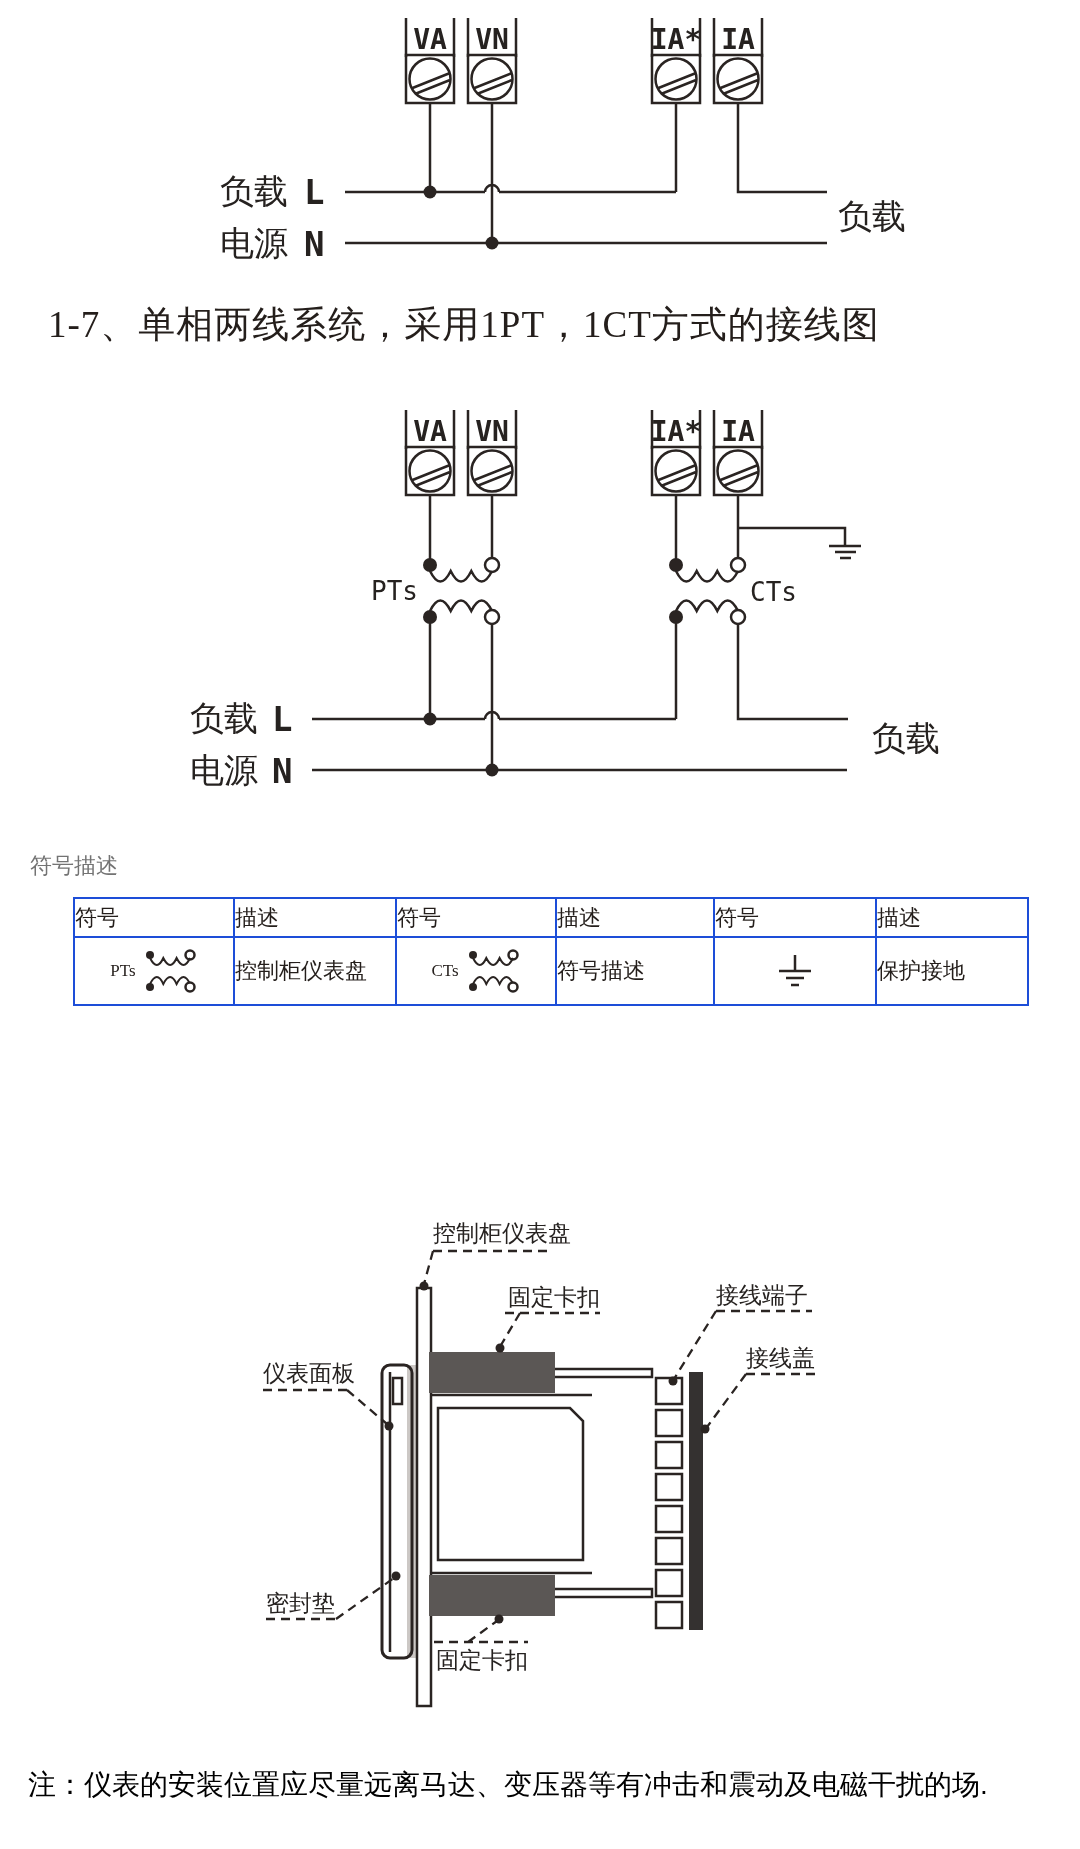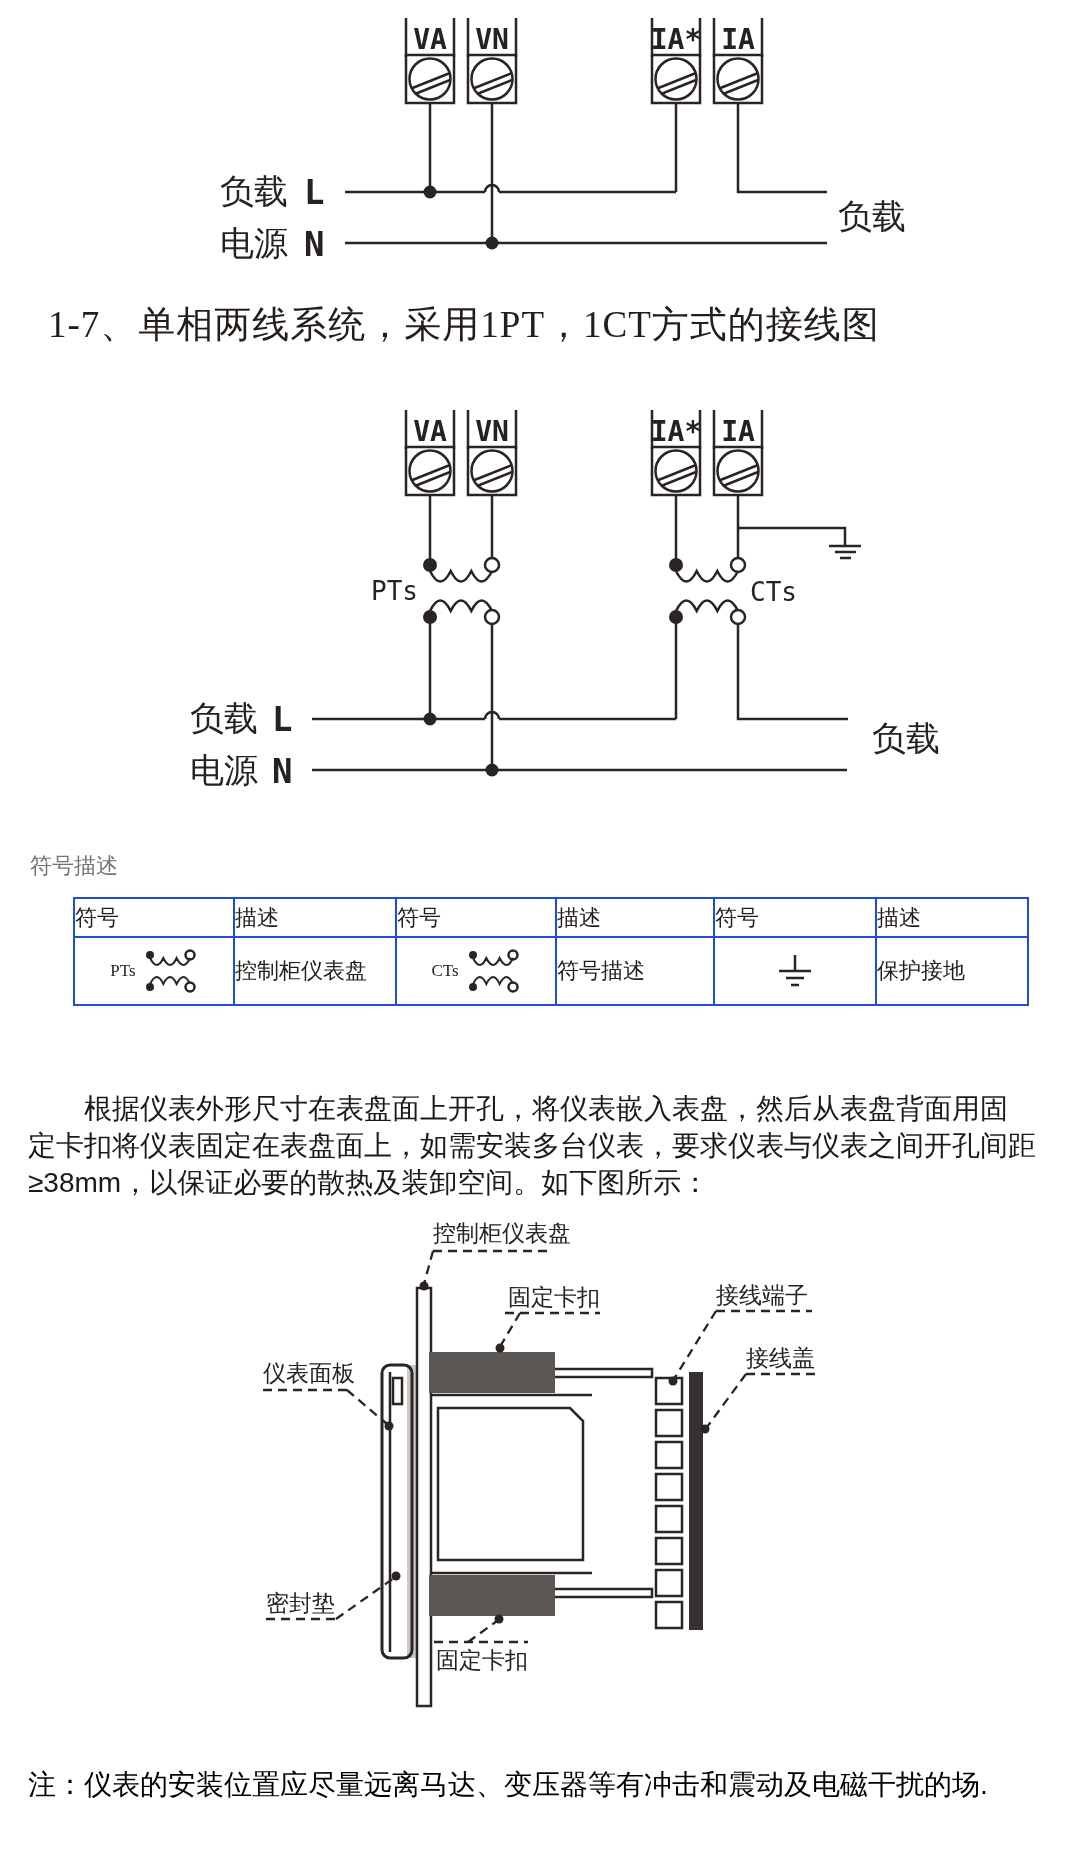--- a/index.html
+++ b/index.html
@@ -280,21 +280,16 @@
         <svg width="40" height="40" viewBox="0 0 40 40">
           <path d="M20,4 V20 M4,20 H36 M11,27 H29 M16,34 H24" fill="none" stroke="#2a2422" stroke-width="2.5"></path>
         </svg>
       </div>
     </td>
     <td>保护接地</td>
   </tr>
 </tbody>
     </table>
 
-<div class="para">
-  <div class="indent">根据仪表外形尺寸在表盘面上开孔，将仪表嵌入表盘，然后从表盘背面用固</div>
-  <div>定卡扣将仪表固定在表盘面上，如需安装多台仪表，要求仪表与仪表之间开孔间距</div>
-  <div>≥38mm，以保证必要的散热及装卸空间。如下图所示：</div>
+
+<div class="note">注：仪表的安装位置应尽量远离马达、变压器等有冲击和震动及电磁干扰的场.</div>
+
 </div>
 
-<div class="note">注：仪表的安装位置应尽量远离马达、变压器等有冲击和震动及电磁干扰的场.</div>
-
-</div>
-
 </body></html>

